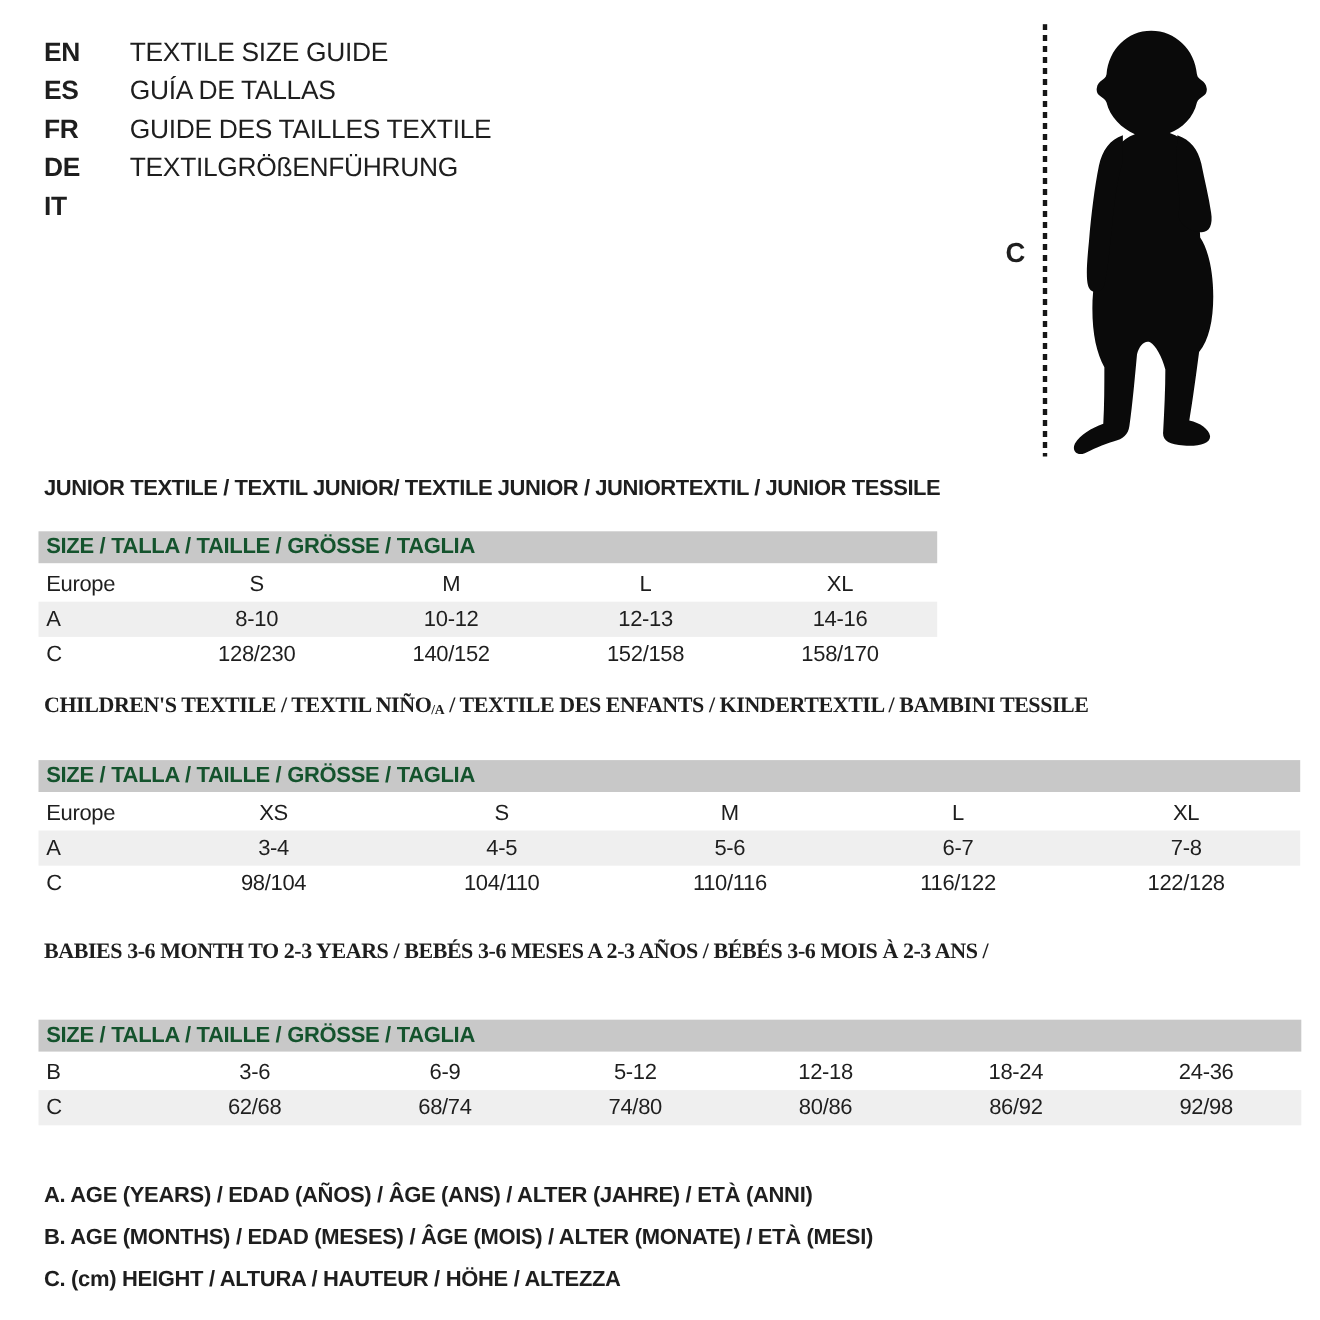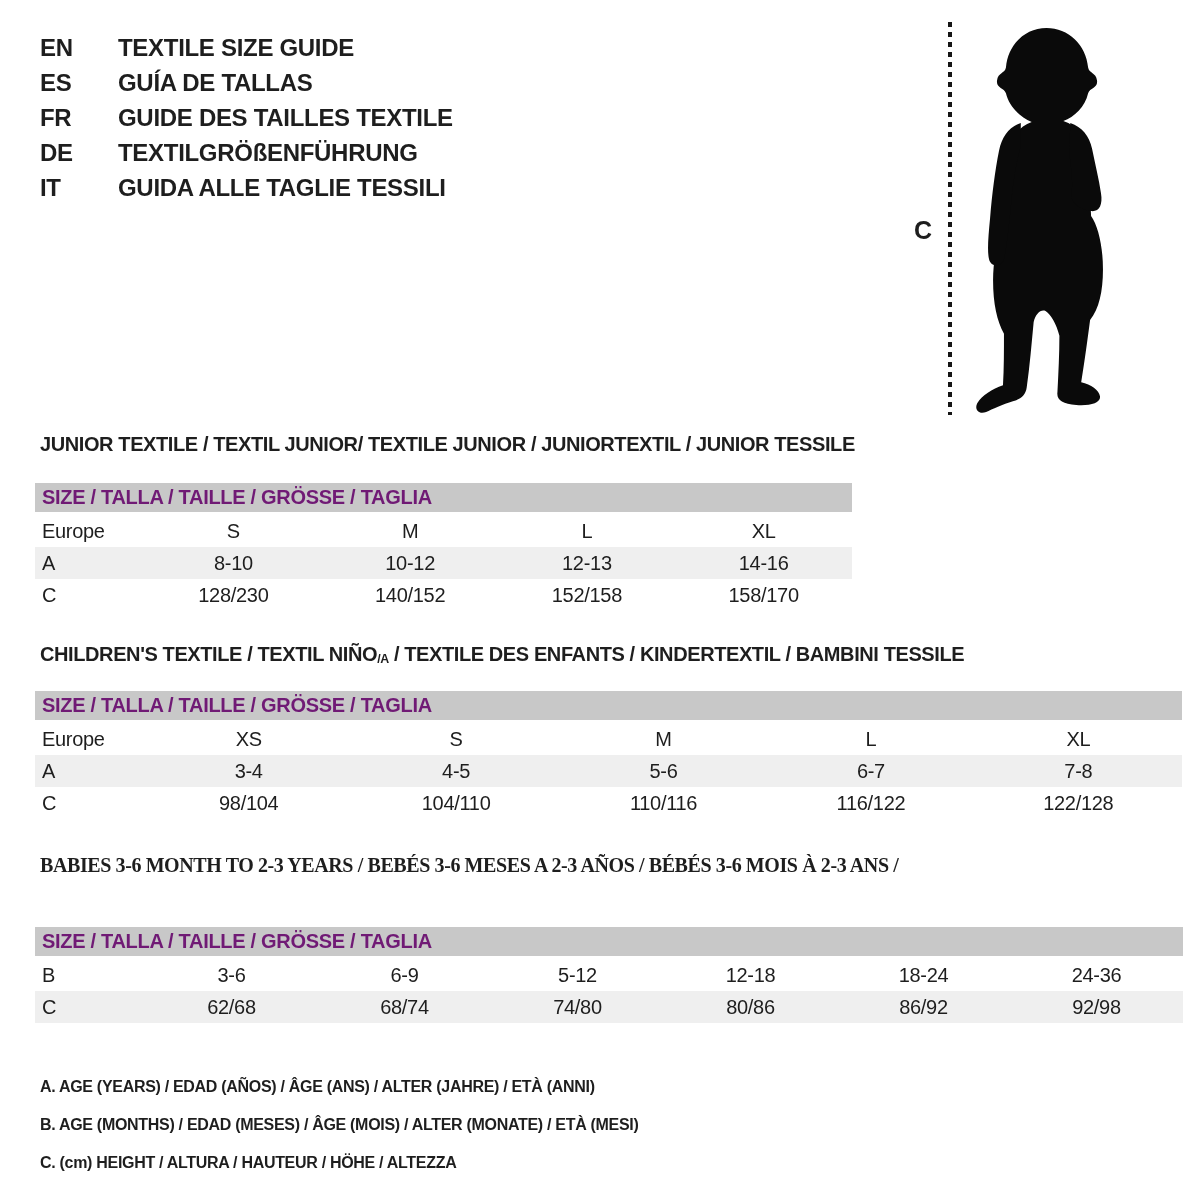--- a/index.html
+++ b/index.html
@@ -14,21 +14,21 @@
     border-radius:17px;
   }
 
   
   .lang-block { position:absolute; left:40px; top:30px; }
   .lang-row { display:flex; height:35px; line-height:35px; }
   .lang-code {
     width:78px; font-weight:bold; font-size:24px; letter-spacing:-0.3px;
   }
   .lang-title {
-    font-weight:bold; font-size:24px; letter-spacing:-0.3px; white-space:nowrap;
+    font-weight:normal; font-size:24px; letter-spacing:-0.3px; white-space:nowrap;
   }
 
   
   .height-line {
     position:absolute; left:948px; top:22px; width:4px; height:393px;
     background:repeating-linear-gradient(to bottom, #161616 0px, #161616 5px, transparent 5px, transparent 10px);
   }
   .figure-label {
     position:absolute; left:914px; top:216px;
     font-weight:bold; font-size:25px;
@@ -40,32 +40,32 @@
     position:absolute; left:40px;
     font-weight:bold; font-size:20px; letter-spacing:-0.4px; white-space:nowrap;
   }
   .sub-a { font-size:0.62em; vertical-align:-0.18em; }
   .babies-title { line-height:33px;font-family:Liberation Serif, serif; }
 
   
   .size-table { position:absolute; left:35px; }
   .t-header {
     height:29px; line-height:29px;
-    background:#c8c8c8; color:#701a75;
+    background:#c8c8c8; color:#14532d;
     font-weight:bold; font-size:20px; letter-spacing:-0.3px;
     padding-left:7px; margin-bottom:3px; white-space:nowrap;
   }
   .t-row { display:flex; height:32px; line-height:32px; font-weight:normal; font-size:20px; letter-spacing:-0.3px; }
   .t-row.alt { background:#efefef; }
   .t-label { width:110px; padding-left:7px; }
   .t-cell { flex:1; text-align:center; }
 
   
   .footnotes { position:absolute; left:40px; top:1068px; }
-  .footnote { height:38px; line-height:38px; font-weight:bold; font-size:16px; letter-spacing:-0.3px; white-space:nowrap; }
+  .footnote { height:38px; line-height:38px; font-weight:bold; font-size:20px; letter-spacing:-0.3px; white-space:nowrap; }
 </style>
 </head>
 <body>
 
 <div class="page">
 
   <div class="lang-block">
     <div class="lang-row">
       <span class="lang-code">EN</span>
       <span class="lang-title">TEXTILE SIZE GUIDE</span>
@@ -77,21 +77,20 @@
     <div class="lang-row">
       <span class="lang-code">FR</span>
       <span class="lang-title">GUIDE DES TAILLES TEXTILE</span>
     </div>
     <div class="lang-row">
       <span class="lang-code">DE</span>
       <span class="lang-title">TEXTILGRÖßENFÜHRUNG</span>
     </div>
     <div class="lang-row">
       <span class="lang-code">IT</span>
-      <span class="lang-title">GUIDA ALLE TAGLIE TESSILI</span>
     </div>
   </div>
 
   <div class="height-line"></div>
   <div class="figure-label">C</div>
   <svg class="silhouette" viewBox="0 0 175 400" aria-hidden="true">
     <g fill="#0a0a0a">
 
       <path d="M 84 8
         C 106 8 124 25 126 48
@@ -160,21 +159,21 @@
     </div>
     <div class="t-row">
       <span class="t-label">C</span>
       <span class="t-cell">128/230</span>
       <span class="t-cell">140/152</span>
       <span class="t-cell">152/158</span>
       <span class="t-cell">158/170</span>
     </div>
   </div>
 
-  <div class="section-title" style="top:643px;">
+  <div class="section-title" style="top:630px;font-family:Liberation Serif, serif;">
     <span>CHILDREN'S TEXTILE / TEXTIL NIÑO</span><span class="sub-a">/A</span><span> / TEXTILE DES ENFANTS / KINDERTEXTIL / BAMBINI TESSILE</span>
   </div>
   <div class="size-table" style="top:691px; width:1147px;">
     <div class="t-header">SIZE / TALLA / TAILLE / GRÖSSE / TAGLIA</div>
     <div class="t-row">
       <span class="t-label">Europe</span>
       <span class="t-cell">XS</span>
       <span class="t-cell">S</span>
       <span class="t-cell">M</span>
       <span class="t-cell">L</span>

